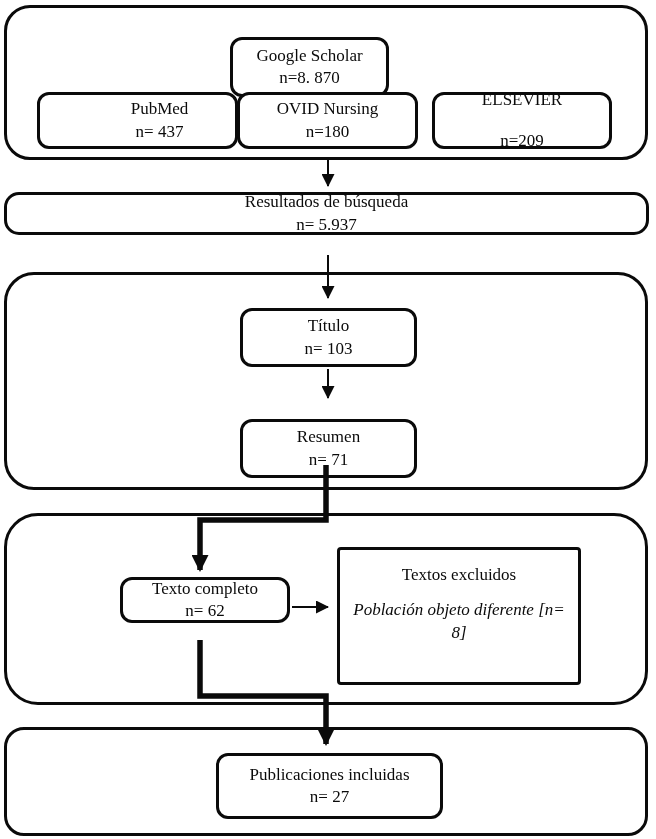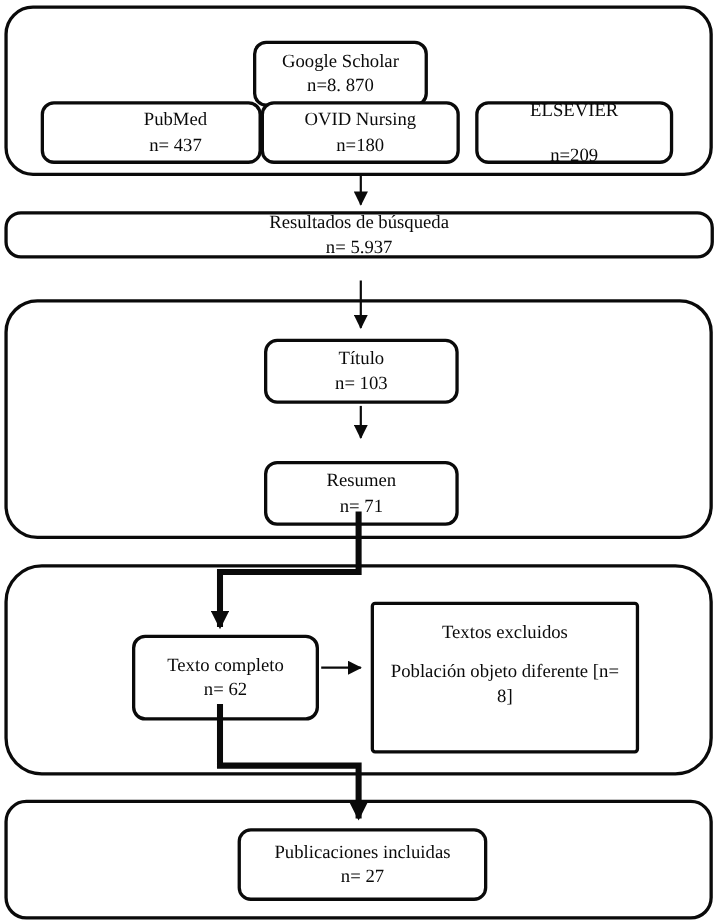--- a/index.html
+++ b/index.html
@@ -46,30 +46,30 @@
     line-height: 1.32;
     box-sizing: border-box;
   }
   .n-google   { left: 230px; top: 17px;  width: 159px; height: 60px; margin-top: 20px; }
   .n-pubmed   { left: 37px;  top: 92px;  width: 201px; height: 57px; padding-left: 44px; }
   .n-ovid     { left: 237px; top: 92px;  width: 181px; height: 57px; }
   .n-elsevier { left: 432px; top: 92px;  width: 180px; height: 57px; gap: 18px; }
   .n-result   { left: 4px;   top: 192px; width: 645px; height: 43px; border-radius: 15px; }
   .n-titulo   { left: 240px; top: 308px; width: 177px; height: 59px; }
   .n-resumen  { left: 240px; top: 405px; width: 177px; height: 59px; margin-top: 14px; }
-  .n-texto    { left: 120px; top: 577px; width: 170px; height: 78px; }
+  .n-texto    { left: 120px; top: 577px; width: 170px; height: 46px; }
   .n-excluido {
     left: 337px; top: 547px; width: 244px; height: 138px;
     border-radius: 4px;
     justify-content: flex-start;
     padding: 14px 9px 0 9px;
   }
   .n-incluido { left: 216px; top: 753px; width: 227px; height: 66px; }
 
-  .n-excluido .reason { margin-top: 13px; }
+  .n-excluido .reason { margin-top: 13px; font-style: italic; }
 
   .arrows {
     position: absolute;
     left: 0;
     top: 0;
     pointer-events: none;
   }
 </style>
 </head>
 <body>

